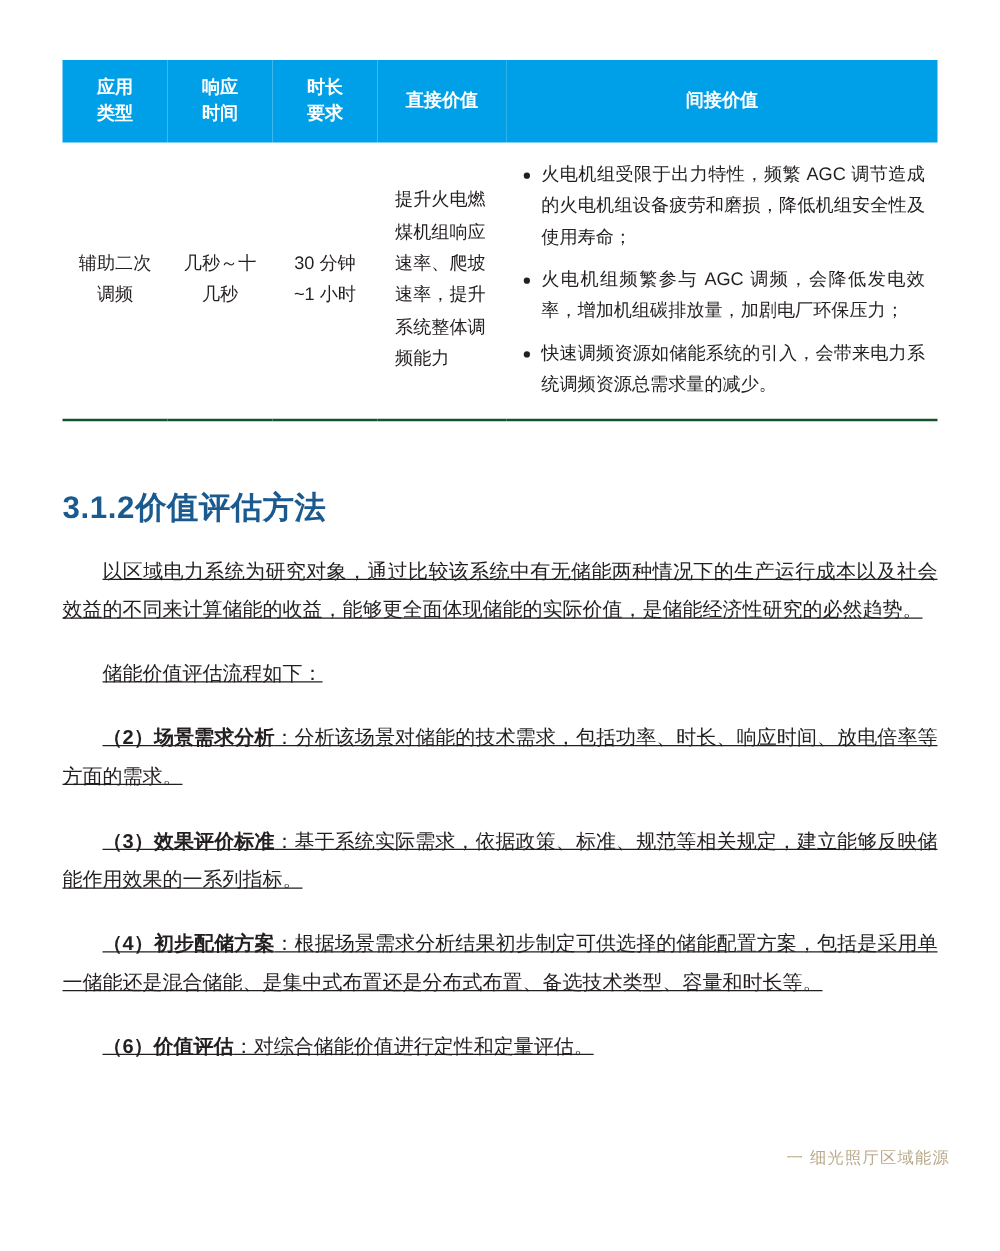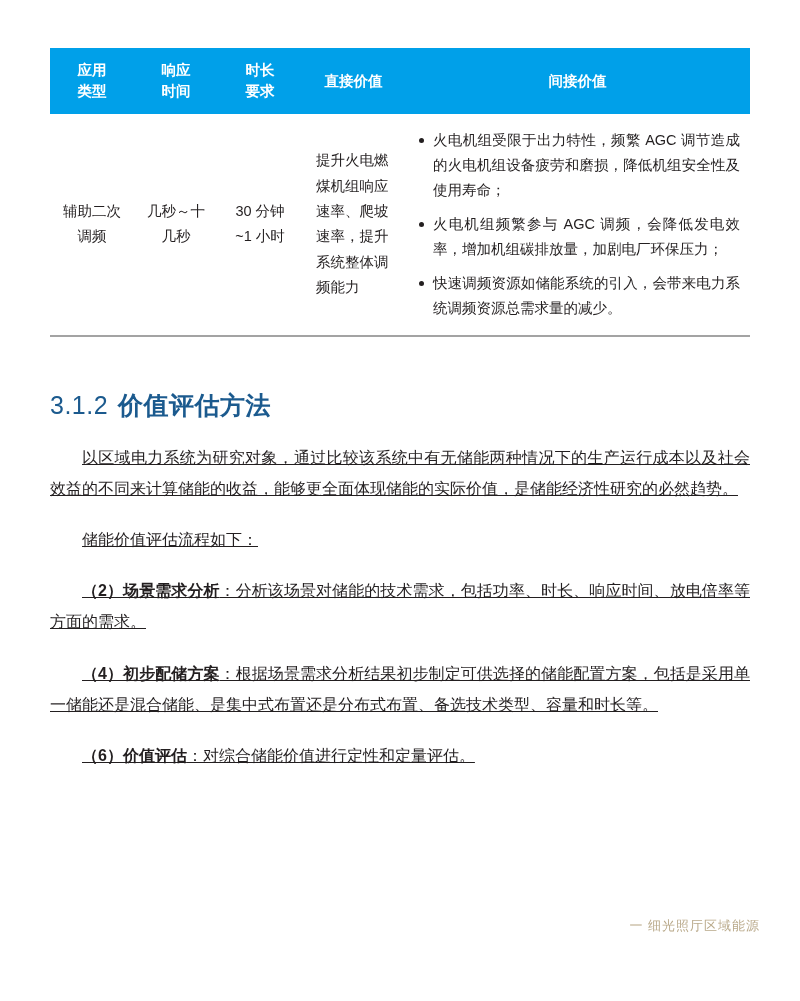--- a/index.html
+++ b/index.html
@@ -44,21 +44,21 @@
     border: none;
   }
   table.value-table thead th .hl {
     display: block;
   }
   table.value-table tbody td {
     font-size: 14.5px;
     line-height: 1.75;
     padding: 14px 10px;
     vertical-align: middle;
-    border-bottom: 2px solid #a3a3a3;
+    border-bottom: 2px solid #14532d;
     color: #231f20;
   }
   table.value-table tbody td.center {
     text-align: center;
   }
   table.value-table tbody td.ind {
     text-align: left;
     padding-left: 14px;
     vertical-align: middle;
   }
@@ -93,22 +93,21 @@
 
   
   h2.section-heading {
     margin: 52px 0 0 0;
     font-size: 25px;
     font-weight: bold;
     color: #1b5a8e;
     letter-spacing: 0.5px;
   }
   h2.section-heading .num {
-    font-weight: normal;
-    margin-right: 10px;
+    font-weight: bold;
   }
 
   
   p.para {
     margin: 20px 0 0 0;
     font-size: 16px;
     line-height: 1.95;
     text-align: justify;
     color: #231f20;
     text-decoration: underline;
@@ -191,20 +190,23 @@
 
   <p class="para indent">以区域电力系统为研究对象，通过比较该系统中有无储能两种情况下的生产运行成本以及社会效益的不同来计算储能的收益，能够更全面体现储能的实际价值，是储能经济性研究的必然趋势。</p>
 
   <p class="para indent">储能价值评估流程如下：</p>
 
 
   <p class="para indent">
     <span class="step-label">（2）场景需求分析</span><span>：分析该场景对储能的技术需求，包括功率、时长、响应时间、放电倍率等方面的需求。</span>
   </p>
 
+  <p class="para indent">
+    <span class="step-label">（3）效果评价标准</span><span>：基于系统实际需求，依据政策、标准、规范等相关规定，建立能够反映储能作用效果的一系列指标。</span>
+  </p>
 
   <p class="para indent">
     <span class="step-label">（4）初步配储方案</span><span>：根据场景需求分析结果初步制定可供选择的储能配置方案，包括是采用单一储能还是混合储能、是集中式布置还是分布式布置、备选技术类型、容量和时长等。</span>
   </p>
 
 
   <p class="para indent">
     <span class="step-label">（6）价值评估</span><span>：对综合储能价值进行定性和定量评估。</span>
   </p>
 

